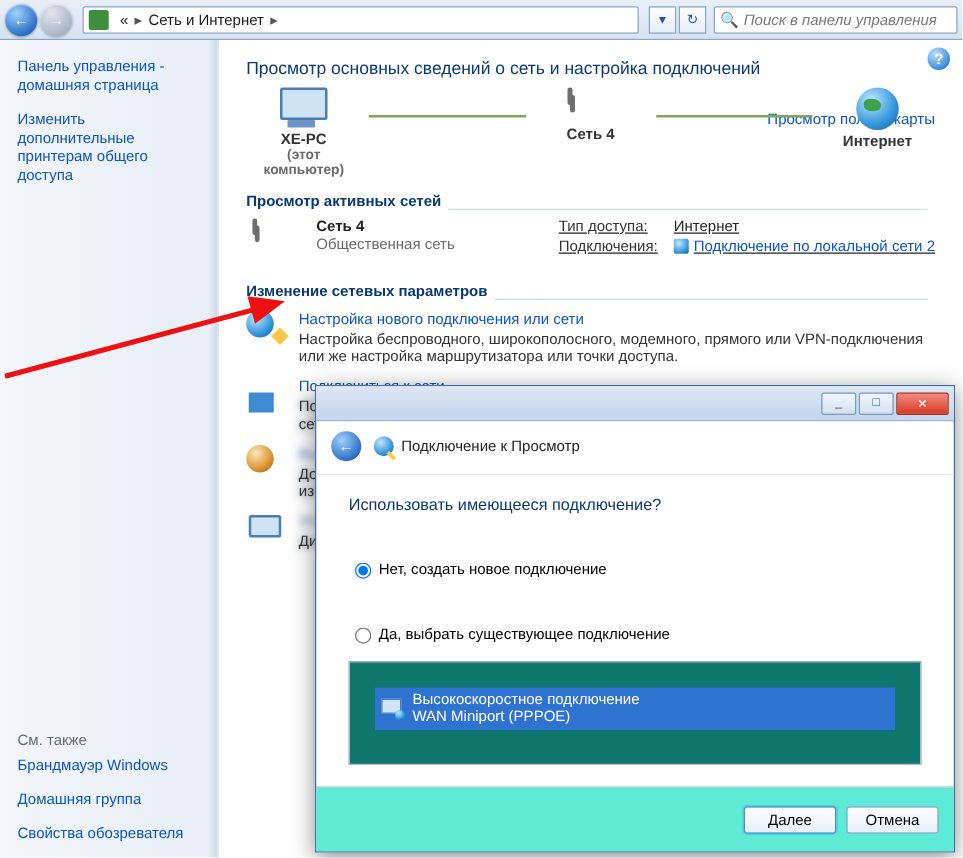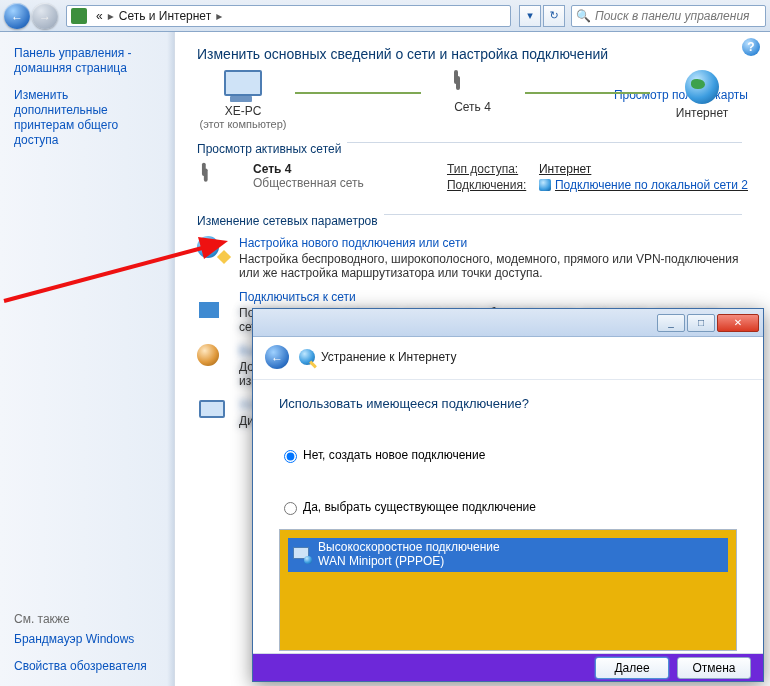--- a/index.html
+++ b/index.html
@@ -48,41 +48,41 @@
   .side-spacer { flex:1; }
   .side-heading { color:#6a6a6a; margin-bottom:6px; }
 
   .content { flex:1; padding: 14px 22px 14px 22px; font-size:12px; color:#222; position:relative; }
   .help { position:absolute; top:6px; right:10px; width:18px; height:18px; border-radius:50%;
           background:radial-gradient(circle at 35% 30%, #b9e0ff 0%, #3a8edb 70%, #1a5e9f 100%);
           color:#fff; font-weight:bold; display:flex; align-items:center; justify-content:center; cursor:pointer; font-size:12px;}
   h1.main { font-size:14px; color:#093a6f; font-weight:normal; margin:0 0 6px 0; }
 
   .diagram { display:flex; align-items:flex-start; margin:8px 0 4px 0; }
-  .diag-node { text-align:center; width:92px; }
+  .diag-node { text-align:center; width:92px;font-weight:bold; }
   .diag-node .cap { color:#333; margin-top:2px; }
   .diag-node .sub { color:#6a6a6a; font-size:11px; }
   .diag-pc { width:40px; height:32px; margin:0 auto; position:relative; }
   .diag-pc::before { content:""; position:absolute; width:34px; height:22px; border:2px solid #4d7db3; background:#cfe3f7; top:0; left:1px; border-radius:2px;}
   .diag-pc::after { content:""; position:absolute; width:22px; height:6px; background:#6d94c2; bottom:0; left:7px; border-radius:1px;}
   .diag-bench { width:46px; height:28px; margin:0 auto; position:relative; }
   .diag-bench::before { content:""; position:absolute; width:44px; height:8px; background:#b87a3a; top:6px; left:1px; border-radius:2px;}
   .diag-bench::after { content:""; position:absolute; width:38px; height:4px; background:#7a5327; top:0; left:4px; border-radius:2px;}
   .bench-legs::before, .bench-legs::after { content:""; position:absolute; width:4px; height:14px; background:#6d6d6d; bottom:0;}
   .bench-legs::before { left:6px; } .bench-legs::after { right:6px; }
   .diag-globe { width:34px; height:34px; margin:0 auto; border-radius:50%;
     background: radial-gradient(circle at 35% 30%, #bfe7ff 0%, #3d9de0 55%, #0d5a9a 100%);
     position:relative; overflow:hidden;}
   .diag-globe::after { content:""; position:absolute; width:14px; height:10px; background:#3da14e; top:9px; left:6px; border-radius:40% 60% 50% 50%;}
   .diag-line { flex:1; height:32px; position:relative; margin-top:8px; }
   .diag-line::before { content:""; position:absolute; top:14px; left:6px; right:6px; border-top:2px solid #7fa854; }
   .map-link { position:absolute; right:22px; top:56px; }
 
   .section-head {
-    display:flex; align-items:flex-start; color:#093a6f; margin:12px 0 6px 0;
+    display:flex; align-items:flex-end; color:#093a6f; margin:12px 0 6px 0;font-weight:bold;
   }
   .section-head .rule { flex:1; height:1px; background:#cfd9e6; margin:0 6px; }
   .sub-link-right { color:#0a55bf; white-space:nowrap; }
 
   .active-net { display:flex; }
   .an-left { display:flex; align-items:flex-start; margin-right:28px; }
   .an-icon { width:46px; height:34px; position:relative; margin-right:10px; }
   .an-icon .diag-bench { transform:scale(.95); }
   .an-text .name { font-weight:bold; color:#222; }
   .an-text .type { color:#6a6a6a; }
@@ -132,31 +132,31 @@
     color:#fff; display:flex; align-items:center; justify-content:center; margin-right:10px; cursor:pointer;}
   .mh-ico { width:16px; height:16px; border-radius:50%;
     background: radial-gradient(circle at 35% 30%, #bfe7ff 0%, #3d9de0 55%, #0d5a9a 100%);
     margin-right:6px; position:relative;}
   .mh-ico::after{ content:""; position:absolute; width:8px; height:3px; background:#f7c94a; right:-2px; bottom:-1px; transform:rotate(45deg);}
   .mh-title { color:#222; }
   .modal-body { padding: 16px 26px 10px 26px; }
   .q { color:#093a6f; font-size:13px; margin-bottom:18px; }
   .opt { display:flex; align-items:center; margin-bottom:10px; cursor:pointer;margin-top:36px; }
   .opt input { margin-right:6px; }
-  .listbox { margin-top:14px; height:122px; border:1px solid #aab8c9; background:#eab308; padding:8px; overflow:auto;}
+  .listbox { margin-top:14px; height:83px; border:1px solid #aab8c9; background:#0f766e; padding:20px; overflow:auto;}
   .list-item { display:flex; align-items:center; padding:3px 4px; }
   .list-item.selected { background:#2f73d0; color:#fff; }
   .li-ico { width:20px; height:18px; margin-right:6px; position:relative; flex-shrink:0;}
   .li-ico::before { content:""; position:absolute; width:14px; height:10px; border:1px solid #4d7db3; background:#cfe3f7; top:1px; left:1px;}
   .li-ico::after { content:""; position:absolute; width:8px; height:8px; border-radius:50%;
     background: radial-gradient(circle at 35% 30%, #bfe7ff 0%, #3d9de0 55%, #0d5a9a 100%);
     right:0; bottom:0;}
   .li-text { line-height:1.15; }
-  .modal-footer { position:absolute; left:0; right:0; bottom:0; height:28px;
-    background:#6d28d9; border-top:1px solid #d2dbe6; display:flex; align-items:center;
+  .modal-footer { position:absolute; left:0; right:0; bottom:0; height:52px;
+    background:#5eead4; border-top:1px solid #d2dbe6; display:flex; align-items:center;
     justify-content:flex-end; padding:0 12px;}
   .dlgbtn { min-width:74px; height:22px; margin-left:8px; border:1px solid #8fa9c6;
     background:linear-gradient(#fdfeff,#e7eff8); border-radius:3px; font-size:12px;
     cursor:pointer; padding:0 10px;}
   .dlgbtn.primary { border-color:#4f8fd6; box-shadow:0 0 0 1px rgba(79,143,214,.35);}
 </style>
 </head>
 <body>
 
 <div class="toolbar">
@@ -177,26 +177,27 @@
   </div>
 </div>
 
 <div class="body">
   <div class="sidebar">
     <a class="side-link">Панель управления - домашняя страница</a>
     <a class="side-link">Изменить дополнительные принтерам общего доступа</a>
     <div class="side-spacer"></div>
     <div class="side-heading">См. также</div>
     <a class="side-link">Брандмауэр Windows</a>
+    <a class="side-link">Домашняя группа</a>
     <a class="side-link" style="margin-bottom:2px">Свойства обозревателя</a>
   </div>
 
   <div class="content">
     <div class="help">?</div>
-    <h1 class="main">Изменить основных сведений о сети и настройка подключений</h1>
+    <h1 class="main">Просмотр основных сведений о сеть и настройка подключений</h1>
     <a class="map-link">Просмотр полной карты</a>
 
     <div class="diagram">
       <div class="diag-node">
         <div class="diag-pc"></div>
         <div class="cap">XE-PC</div>
         <div class="sub">(этот компьютер)</div>
       </div>
       <div class="diag-line"></div>
       <div class="diag-node">
@@ -293,21 +294,21 @@
 
 <div class="modal">
   <div class="titlebar">
     <div class="winbtn">_</div>
     <div class="winbtn">□</div>
     <div class="winbtn close">✕</div>
   </div>
   <div class="modal-head">
     <div class="mh-back">←</div>
     <div class="mh-ico"></div>
-    <div class="mh-title">Устранение к Интернету</div>
+    <div class="mh-title">Подключение к Просмотр</div>
   </div>
   <div class="modal-body">
     <div class="q">Использовать имеющееся подключение?</div>
 
     <label class="opt">
       <input type="radio" name="conn" checked="" style="">
       <span>Нет, создать новое подключение</span>
     </label>
     <label class="opt">
       <input type="radio" name="conn" style="">

